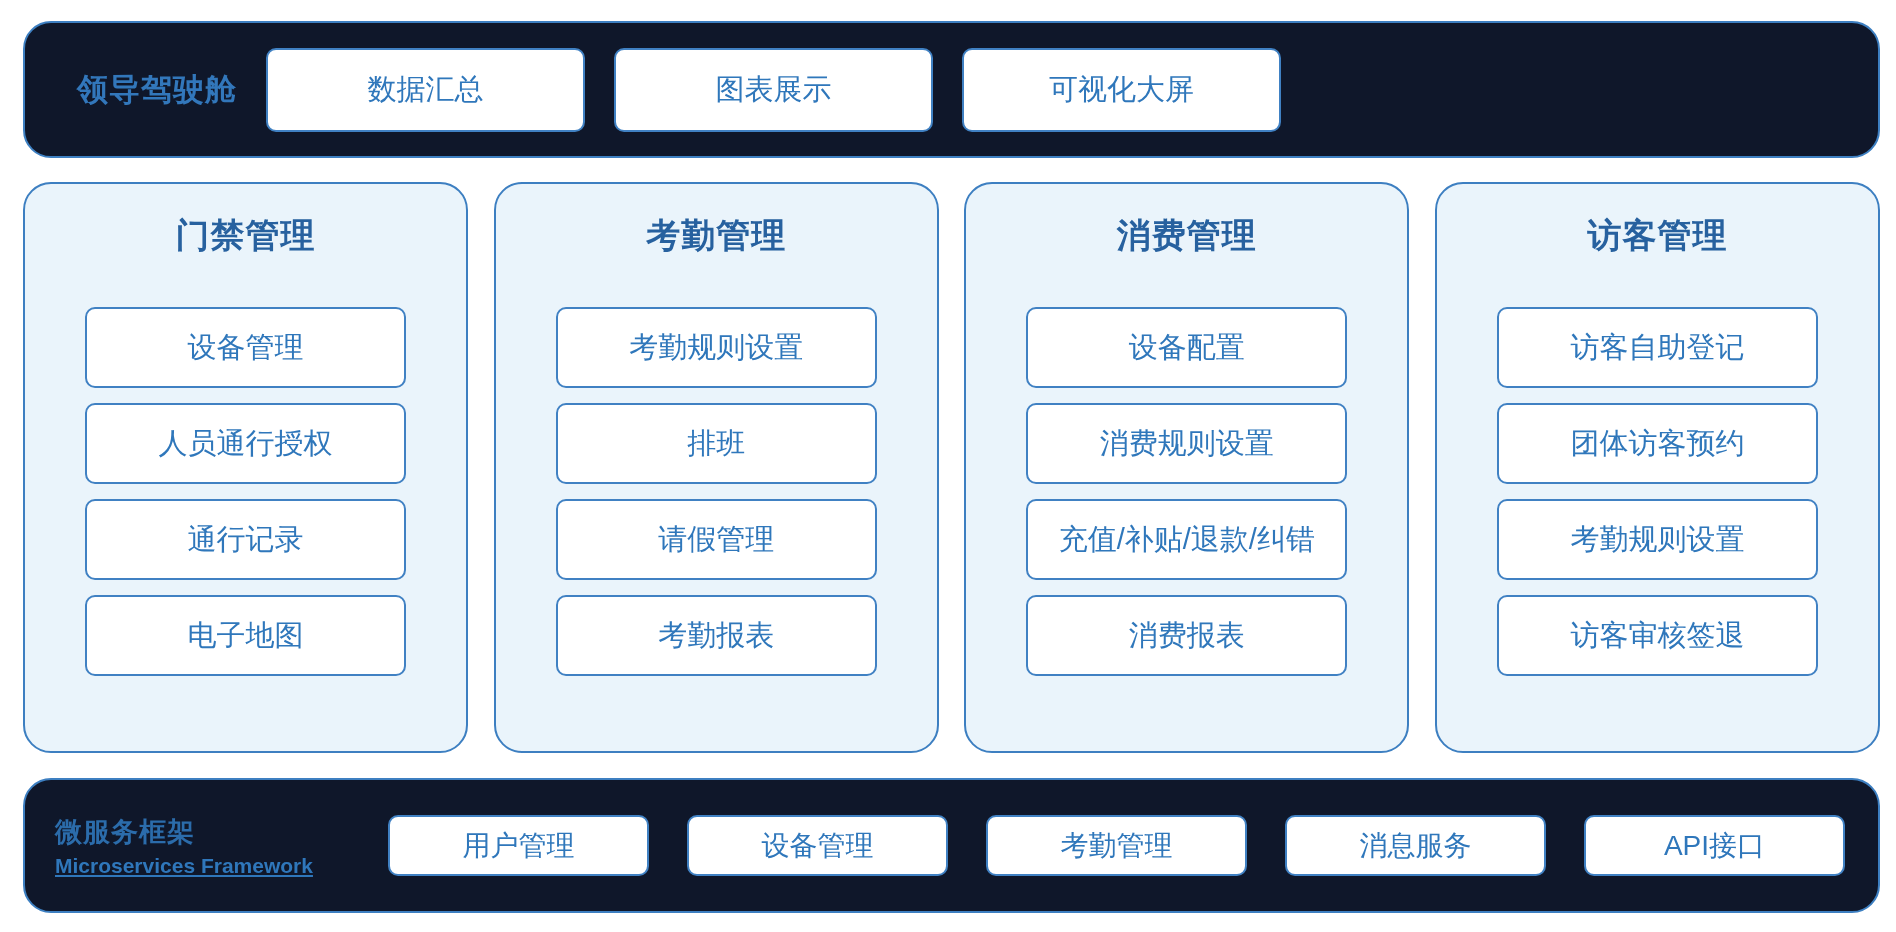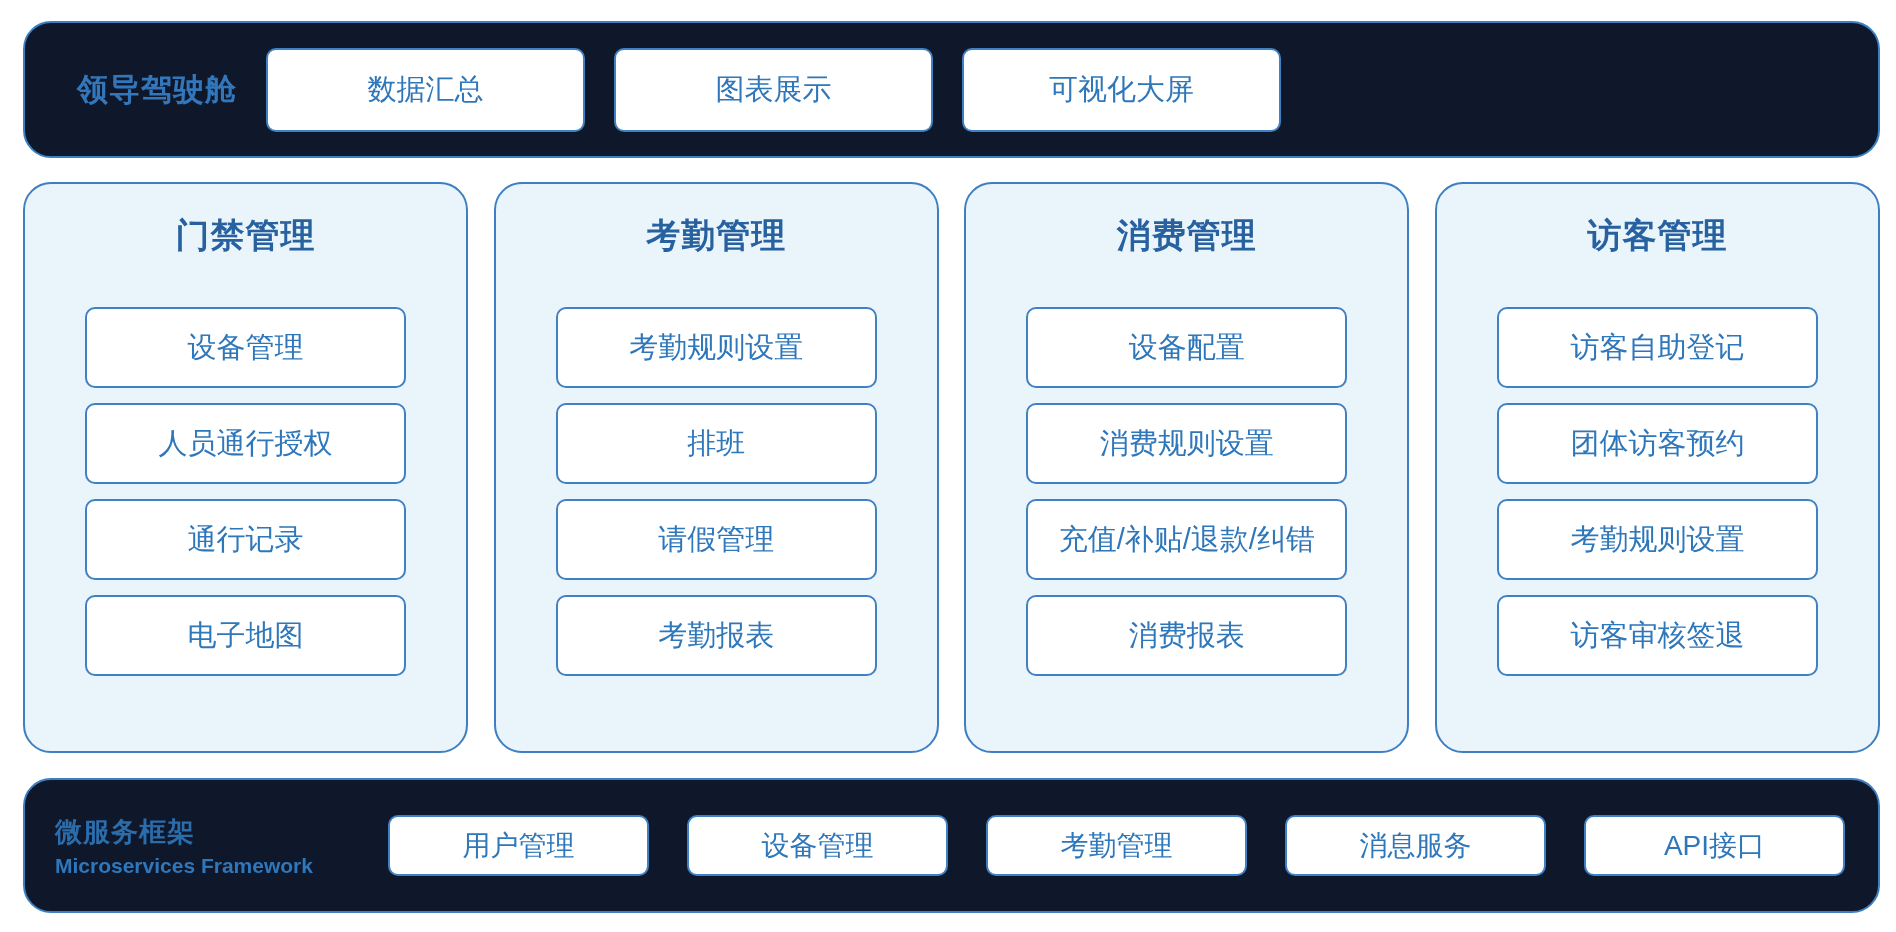--- a/index.html
+++ b/index.html
@@ -36,21 +36,21 @@
   .card-title{
     margin-top:28px;height:47px;line-height:47px;font-size:34px;
     font-weight:bold;color:#27619f;letter-spacing:1px;
   }
   .card-btn{width:321px;height:81px;font-size:29px;margin-top:15px;}
   .card-btn.first{margin-top:48px;}
 
   .bottom-panel{top:778px;height:135px;display:flex;align-items:center;}
   .bottom-label{margin-left:30px;width:333px;flex:0 0 auto;}
   .bottom-label .zh{font-size:27px;font-weight:bold;color:#2b6cab;letter-spacing:1px;}
-  .bottom-label .en{font-size:21px;font-weight:bold;color:#2f77bb;margin-top:4px;}
+  .bottom-label .en{font-size:21px;font-weight:bold;color:#2f77bb;margin-top:4px;text-decoration:underline;}
   .bottom-btn{width:261px;height:61px;font-size:28px;margin-right:38px;flex:0 0 auto;}
   .bottom-btn:last-of-type{margin-right:0;}
 </style>
 </head>
 <body>
 
 <div class="panel top-panel">
   <div class="band-label">领导驾驶舱</div>
   <div class="btn top-btn">数据汇总</div>
   <div class="btn top-btn">图表展示</div>

